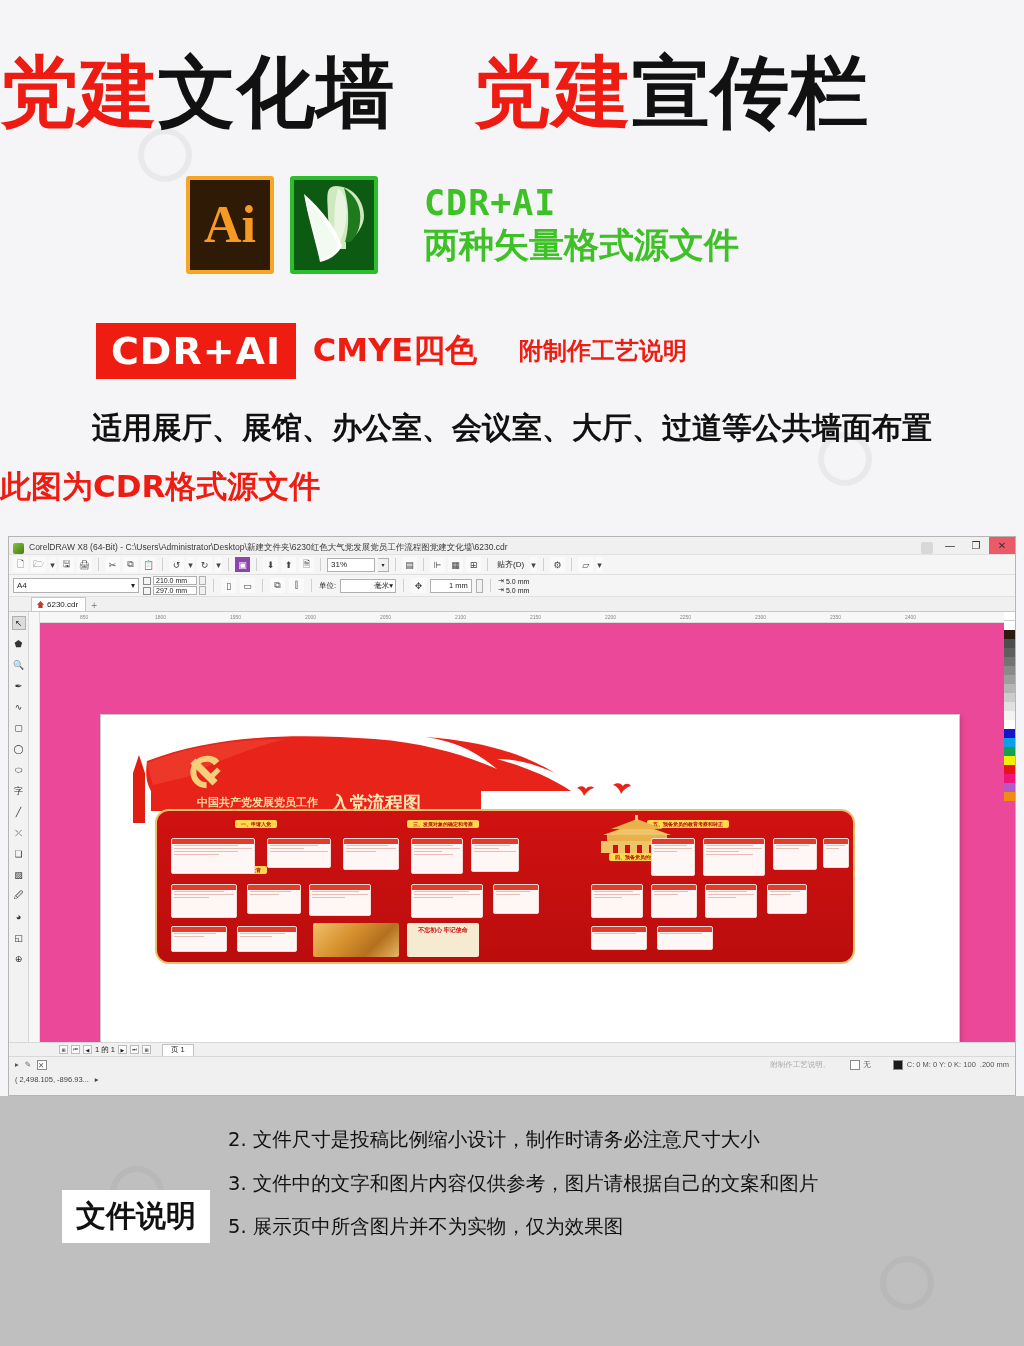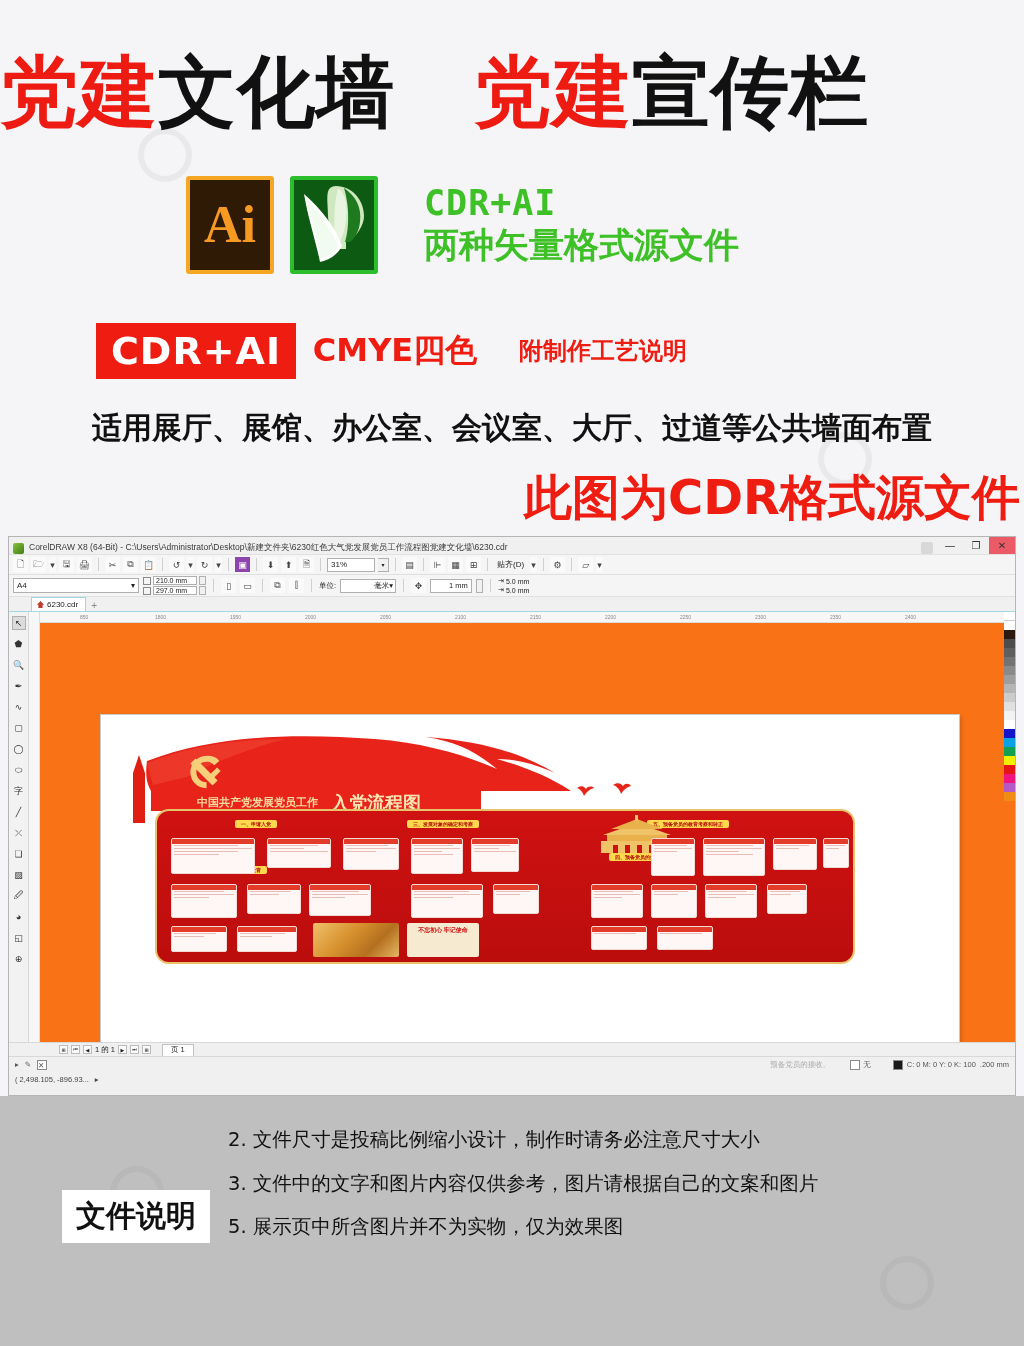--- a/index.html
+++ b/index.html
@@ -47,22 +47,22 @@
   .b2 { font-size: 32px; width: 198px; }
   .b3 { font-size: 27px; width: 186px; }
   .b4 { font-size: 24px; width: 218px; }
 
   .subline {
     position: absolute; top: 408px; left: 0; width: 1024px; text-align: center;
     font-size: 30px; font-weight: bold; color: #111; white-space: nowrap;
     font-family: "DejaVu Sans", sans-serif;
   }
   .redline {
-    position: absolute; top: 466px; left: 0; width: 1020px; text-align: right;
-    font-size: 48px; font-weight: bold; color: #ef1c12; white-space: nowrap;
+    position: absolute; top: 466px; left: 0; width: 1020px; text-align: left;
+    font-size: 31px; font-weight: bold; color: #ef1c12; white-space: nowrap;
     font-family: "DejaVu Sans", sans-serif;
   }
   .wm { position: absolute; opacity: .09; pointer-events: none; }
   .wm-ring { width: 54px; height: 54px; border: 6px solid #777; border-radius: 50%; }
 
   
   .cdw { position: absolute; top: 536px; left: 8px; width: 1008px; height: 560px; background: #f0f0f0; border: 1px solid #b5b5b5; font-size: 9px; color: #222; }
   .cd-title { height: 18px; background: #f0f0f0; display: flex; align-items: flex-end; padding-left: 4px; border-bottom: 1px solid #e2e2e2; }
   .cd-title .app-ico { width: 11px; height: 11px; background: linear-gradient(135deg,#8ac43f,#3f7d12); border-radius: 2px; margin-right: 5px; flex: 0 0 auto; }
   .cd-title .ttxt { font-size: 8.5px; color: #3a3a3a; white-space: nowrap; overflow: hidden; text-overflow: ellipsis; flex: 1 1 auto; font-family: "Liberation Sans", sans-serif; }
@@ -95,21 +95,21 @@
   .cd-tabrow { height: 15px; background: #f0f0f0; display: flex; align-items: flex-end; padding-left: 22px; border-bottom: 1px solid #9ed8e5; }
   .cd-tab { height: 14px; background: #fff; border: 1px solid #9ed8e5; border-bottom: 0; padding: 0 7px 0 5px; font-size: 8px; display: flex; align-items: center; gap: 3px; }
   .cd-tab .home { width: 7px; height: 7px; background: #c0392b; clip-path: polygon(50% 0,100% 55%,80% 55%,80% 100%,20% 100%,20% 55%,0 55%); }
   .cd-tabplus { font-size: 10px; color: #888; margin-left: 5px; }
 
   .cd-body { position: relative; height: 430px; background: #fff; display: flex; }
   .cd-toolbox { width: 20px; background: #f2f2f2; border-right: 1px solid #d8d8d8; padding-top: 4px; display: flex; flex-direction: column; align-items: center; gap: 7px; }
   .tool { width: 14px; height: 14px; display: flex; align-items: center; justify-content: center; font-size: 9px; color: #333; }
   .tool.sel { background: #dcdcdc; border: 1px solid #b0b0b0; }
   .cd-vruler { width: 11px; background: #f7f7f7; border-right: 1px solid #ddd; position: relative; }
-  .cd-canvaswrap { flex: 1; position: relative; background: #f97316; overflow: hidden; }
+  .cd-canvaswrap { flex: 1; position: relative; background: #ec4899; overflow: hidden; }
   .cd-hruler { height: 11px; background: #f7f7f7; border-bottom: 1px solid #ddd; position: relative; font-size: 5px; color: #888; }
   .tick { position: absolute; top: 2px; }
 
   .art-page { position: absolute; left: 60px; top: 102px; width: 860px; height: 335px; background: #fff; border: 1px solid #c9c9c9; box-shadow: 2px 2px 4px rgba(0,0,0,.14); }
 
   
   .art { position: absolute; left: 10px; top: 10px; width: 840px; height: 315px; }
   .banner-flag { position: absolute; left: 14px; top: 8px; }
   .art-panel {
     position: absolute; left: 44px; top: 84px; width: 700px; height: 155px;
@@ -549,21 +549,21 @@
       <div class="pg-btn">▶</div>
       <div class="pg-btn">⏭</div>
       <div class="pg-btn">⊞</div>
       <div class="pg-tab">页 1</div>
     </div>
 
     <div class="cd-statusbar">
       <span>▸</span>
       <span>✎</span>
       <div class="sw" style="background:#fff; position:relative">✕</div>
-      <span style="margin-left:auto; color:#aaa">预备党员的接收。</span>
+      <span style="margin-left:auto; color:#aaa">附制作工艺说明。</span>
       <div style="margin-left:14px; display:flex; align-items:center; gap:3px">
         <div class="sw" style="background:#fff"></div>
         <span>无</span>
       </div>
       <div style="margin-left:16px; display:flex; align-items:center; gap:4px">
         <div class="sw" style="background:#1a1a1a"></div>
         <span>C: 0 M: 0 Y: 0 K: 100</span>
         <span>.200 mm</span>
       </div>
     </div>

